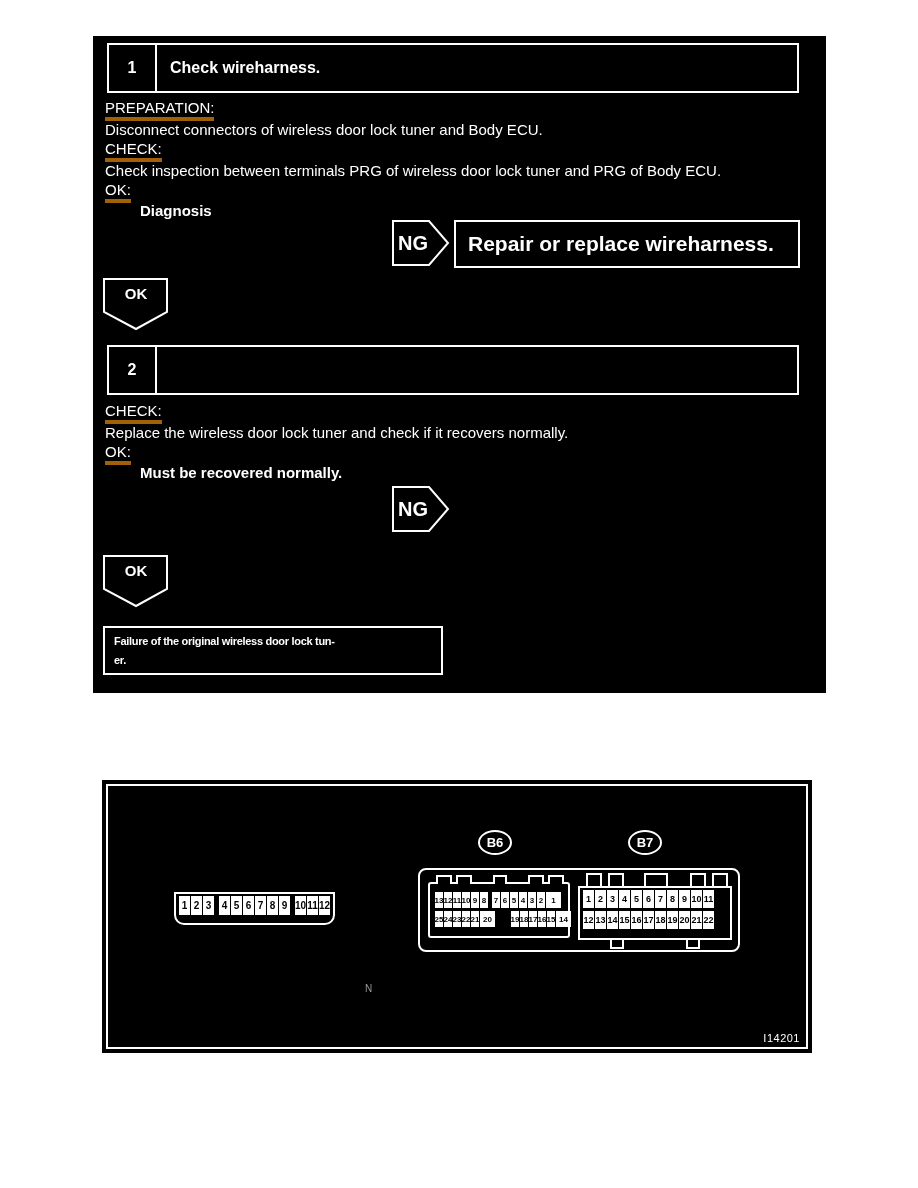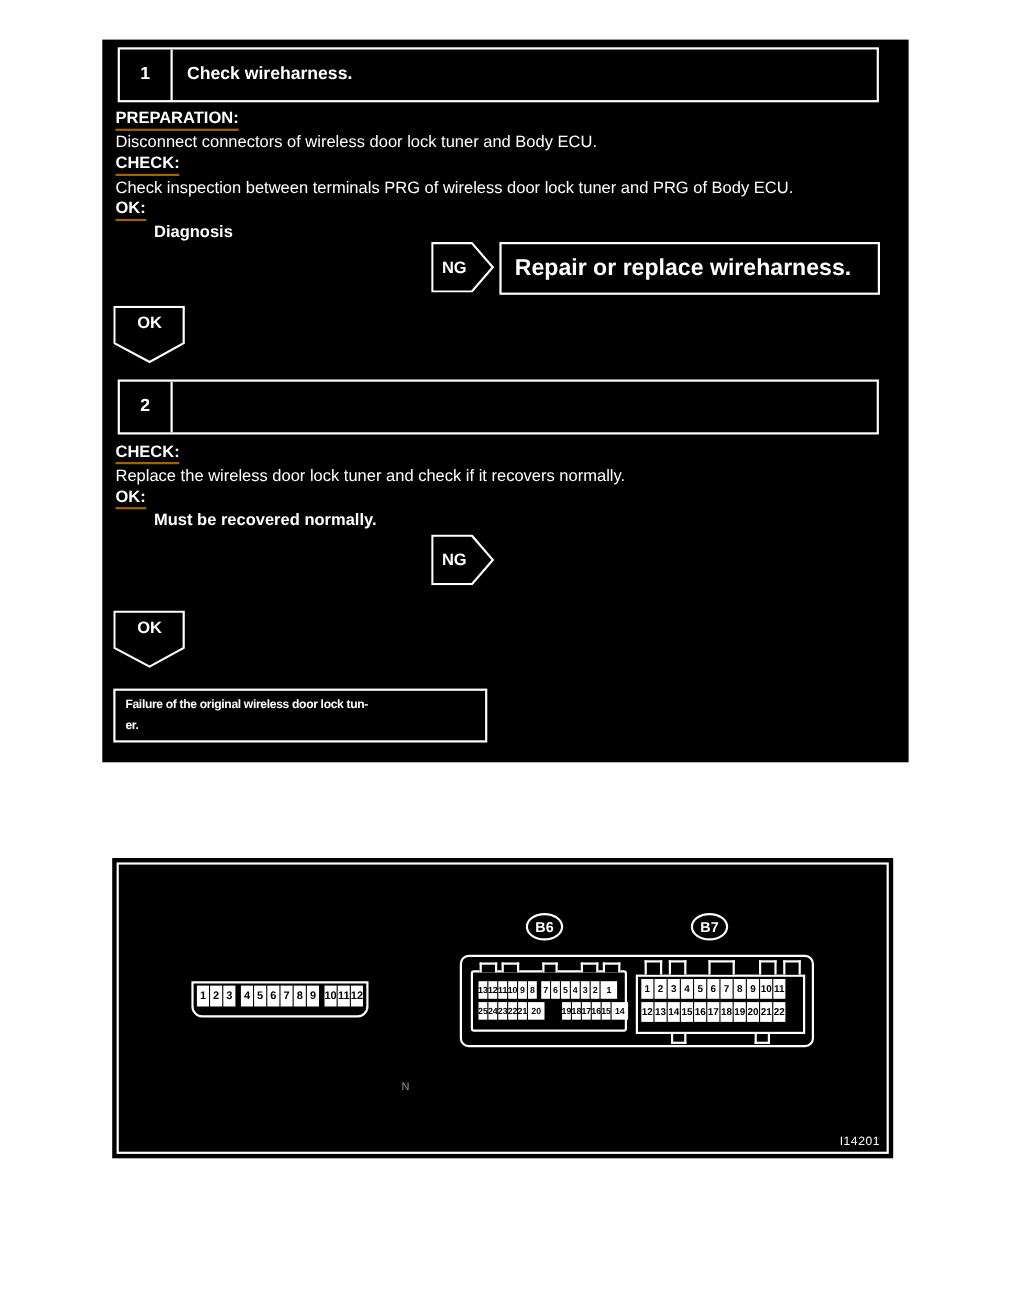--- a/index.html
+++ b/index.html
@@ -10,26 +10,26 @@
   .bottom-panel{left:102px;top:780px;width:710px;height:273px;}
   .inner-border{position:absolute;inset:4px;border:2px solid #fff;pointer-events:none;}
 
   
   .step-header{position:absolute;left:14px;width:692px;height:50px;border:2px solid #fff;
                box-sizing:border-box;display:flex;align-items:stretch;}
   .step-num{width:46px;border-right:2px solid #fff;display:flex;align-items:center;
             justify-content:center;font-weight:bold;font-size:16px;}
   .step-title{display:flex;align-items:center;padding-left:13px;font-weight:bold;font-size:16px;}
   .tline{position:absolute;left:12px;font-size:15px;white-space:nowrap;line-height:17px;}
-  .sec-label{display:inline-block;font-weight:bold;border-bottom:2px solid #a16207;padding-bottom:1px;}
+  .sec-label{display:inline-block;font-weight:normal;border-bottom:4px solid #a16207;padding-bottom:1px;}
   .sec-em{font-weight:bold;padding-left:35px;}
   .ng-arrow{position:absolute;width:58px;height:46px;}
   .ng-arrow svg{position:absolute;inset:0;}
   .ng-arrow .ng-txt{position:absolute;inset:0;display:flex;align-items:center;justify-content:center;
-                    padding-right:16px;font-weight:bold;font-size:15px;}
+                    padding-right:16px;font-weight:bold;font-size:20px;}
   .ng-box{position:absolute;border:2px solid #fff;box-sizing:border-box;width:346px;
           font-weight:bold;font-size:21px;line-height:20px;padding:0 12px;overflow:hidden;}
   .ng-box .l1{display:block;word-spacing:2px;white-space:nowrap;}
   .ng-box .l2{display:block;white-space:nowrap;}
   .ok-arrow{position:absolute;left:10px;width:66px;height:53px;}
   .ok-arrow svg{position:absolute;inset:0;}
   .ok-arrow .ok-txt{position:absolute;top:7px;left:0;right:0;text-align:center;
                     font-weight:bold;font-size:15px;}
   .result-box{position:absolute;left:10px;top:590px;width:340px;height:49px;border:2px solid #fff;
               box-sizing:border-box;padding:4px 9px;font-weight:bold;font-size:11px;

